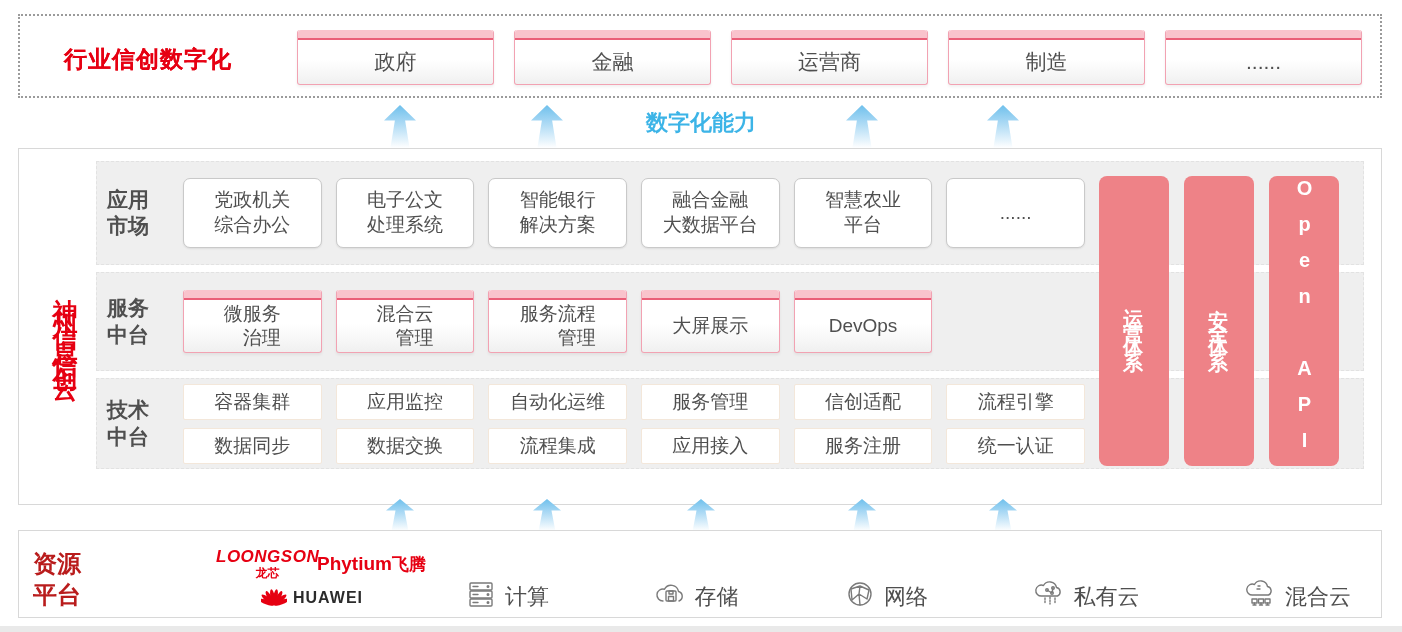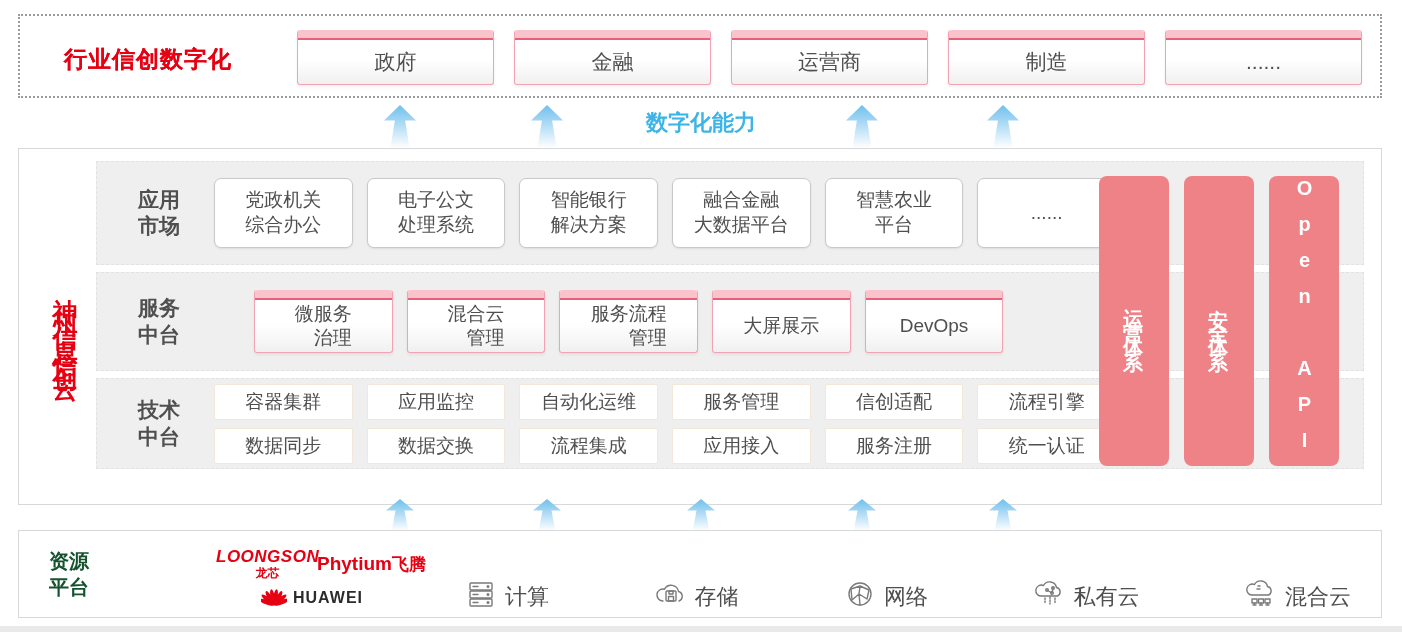--- a/index.html
+++ b/index.html
@@ -24,38 +24,38 @@
   .cap-label{left:601px;top:108px;width:200px;text-align:center;font-size:22px;font-weight:bold;color:#3cb4e7;}
 
   
   .main-section{left:18px;top:148px;width:1364px;height:357px;background:#fff;
     border:1px solid #d8d8d8;box-sizing:border-box;}
   .brand{left:18px;top:0;height:100%;width:58px;display:flex;align-items:center;justify-content:center;}
   .brand span{writing-mode:vertical-lr;text-orientation:upright;font-size:25px;font-weight:bold;
     color:#e60012;letter-spacing:0.55em;}
   .panel{left:77px;width:1268px;background:#efefef;border:1px dashed #e2e2e2;box-sizing:border-box;
     display:flex;align-items:center;}
-  .row-label{width:76px;padding-left:10px;font-size:21px;font-weight:bold;color:#4f4f4f;line-height:1.25;margin-left:31px;}
+  .row-label{width:76px;padding-left:10px;font-size:21px;font-weight:bold;color:#4f4f4f;line-height:1.25;}
   .boxgrid{width:902px;display:grid;grid-template-columns:repeat(6,1fr);gap:14px;}
   .appbox{background:#fff;border:1px solid #c9c9c9;border-radius:7px;display:flex;align-items:center;
     justify-content:center;text-align:center;color:#4f4f4f;font-size:19px;line-height:1.3;height:68px;
     box-shadow:0 1px 2px rgba(0,0,0,.08);}
   .svcbox{height:63px;font-size:19px;line-height:1.25;flex:none;}
   .techgrid{grid-template-rows:36px 36px;row-gap:8px;}
   .techbox{background:#fff;border:1px solid #f3e7da;border-radius:2px;display:flex;align-items:center;
     justify-content:center;color:#4f4f4f;font-size:19px;}
   .pillar{top:27px;width:70px;height:290px;background:#ee8287;border-radius:8px;
     display:flex;align-items:center;justify-content:center;}
   .pillar span{writing-mode:vertical-lr;text-orientation:upright;color:#fff;font-size:20px;
     font-weight:bold;letter-spacing:0.7em;}
 
   
   .bottom-section{left:18px;top:530px;width:1364px;height:88px;background:#fff;
     border:1px solid #d8d8d8;box-sizing:border-box;}
-  .res-label{left:30px;top:17px;font-size:20px;font-weight:bold;color:#14532d;line-height:1.3;}
+  .res-label{left:14px;top:17px;font-size:24px;font-weight:bold;color:#b91c1c;line-height:1.3;}
   .loongson{left:197px;top:16px;text-align:center;color:#e60012;}
   .loongson .big{font-size:17px;font-weight:900;font-style:italic;letter-spacing:.5px;}
   .loongson .sub{font-size:12px;font-weight:bold;margin-top:-2px;}
   .phytium{left:298px;top:22px;color:#e60012;font-size:19px;font-weight:bold;}
   .phytium .cn{font-size:17px;}
   .huawei{left:242px;top:53px;display:flex;align-items:center;gap:6px;}
   .huawei .wordmark{font-size:16px;font-weight:bold;color:#2b2b2b;letter-spacing:1px;}
   .res-items{left:445px;top:0;right:30px;height:100%;display:flex;align-items:flex-end;
     justify-content:space-between;}
   .res-item{display:flex;align-items:center;gap:7px;color:#4f4f4f;font-size:22px;}
@@ -102,21 +102,21 @@
         <div class="appbox pre">智能银行
 解决方案</div>
         <div class="appbox pre">融合金融
 大数据平台</div>
         <div class="appbox pre">智慧农业
 平台</div>
         <div class="appbox pre">......</div>
       </div>
     </div>
 
-    <div class="abs panel" style="top:123px;height:99px;gap:40px;">
+    <div class="abs panel" style="top:123px;height:99px;">
       <div class="row-label pre">服务
 中台</div>
       <div class="boxgrid">
         <div class="pinktop svcbox pre">微服务
 治理</div>
         <div class="pinktop svcbox pre">混合云
 管理</div>
         <div class="pinktop svcbox pre">服务流程
 管理</div>
         <div class="pinktop svcbox pre">大屏展示</div>

